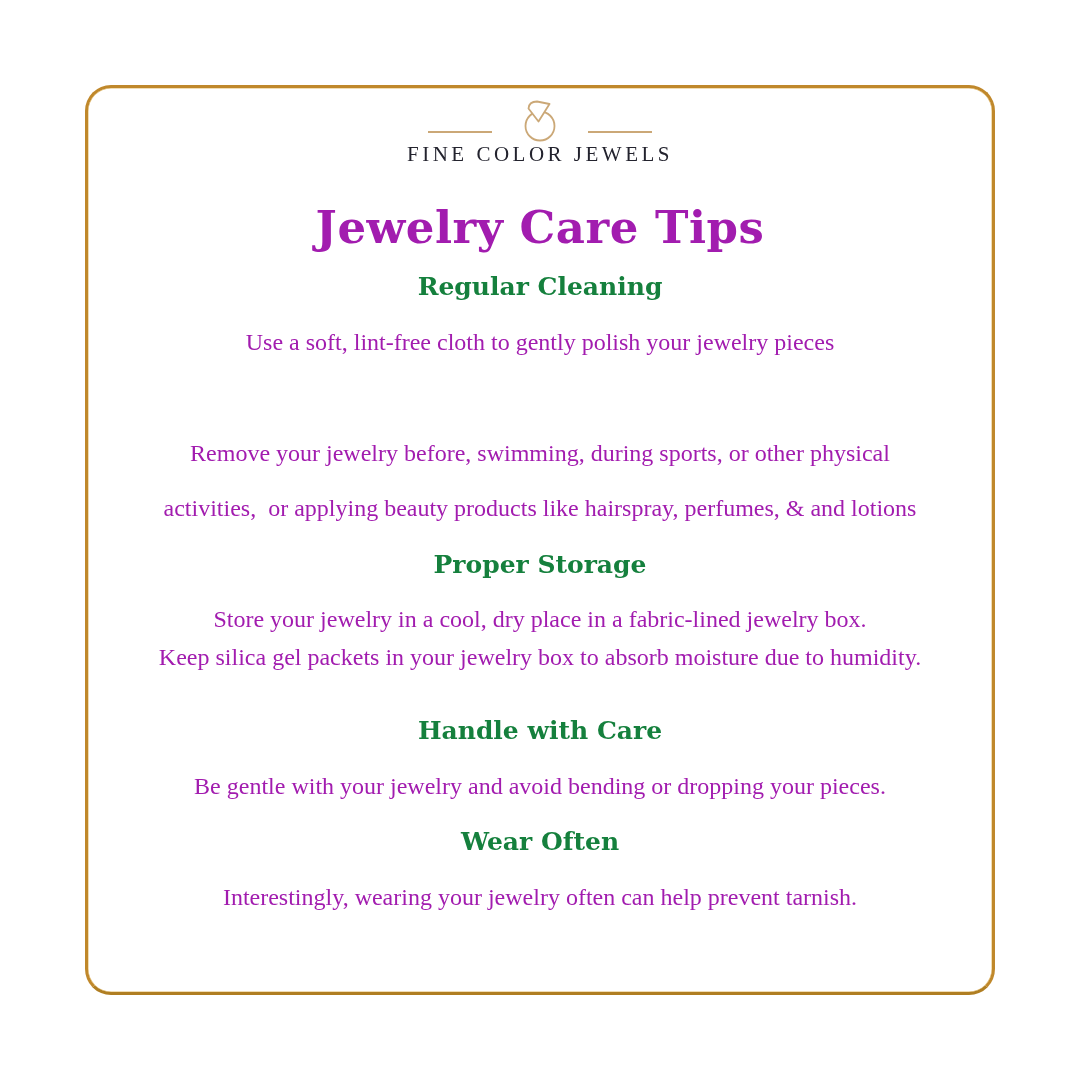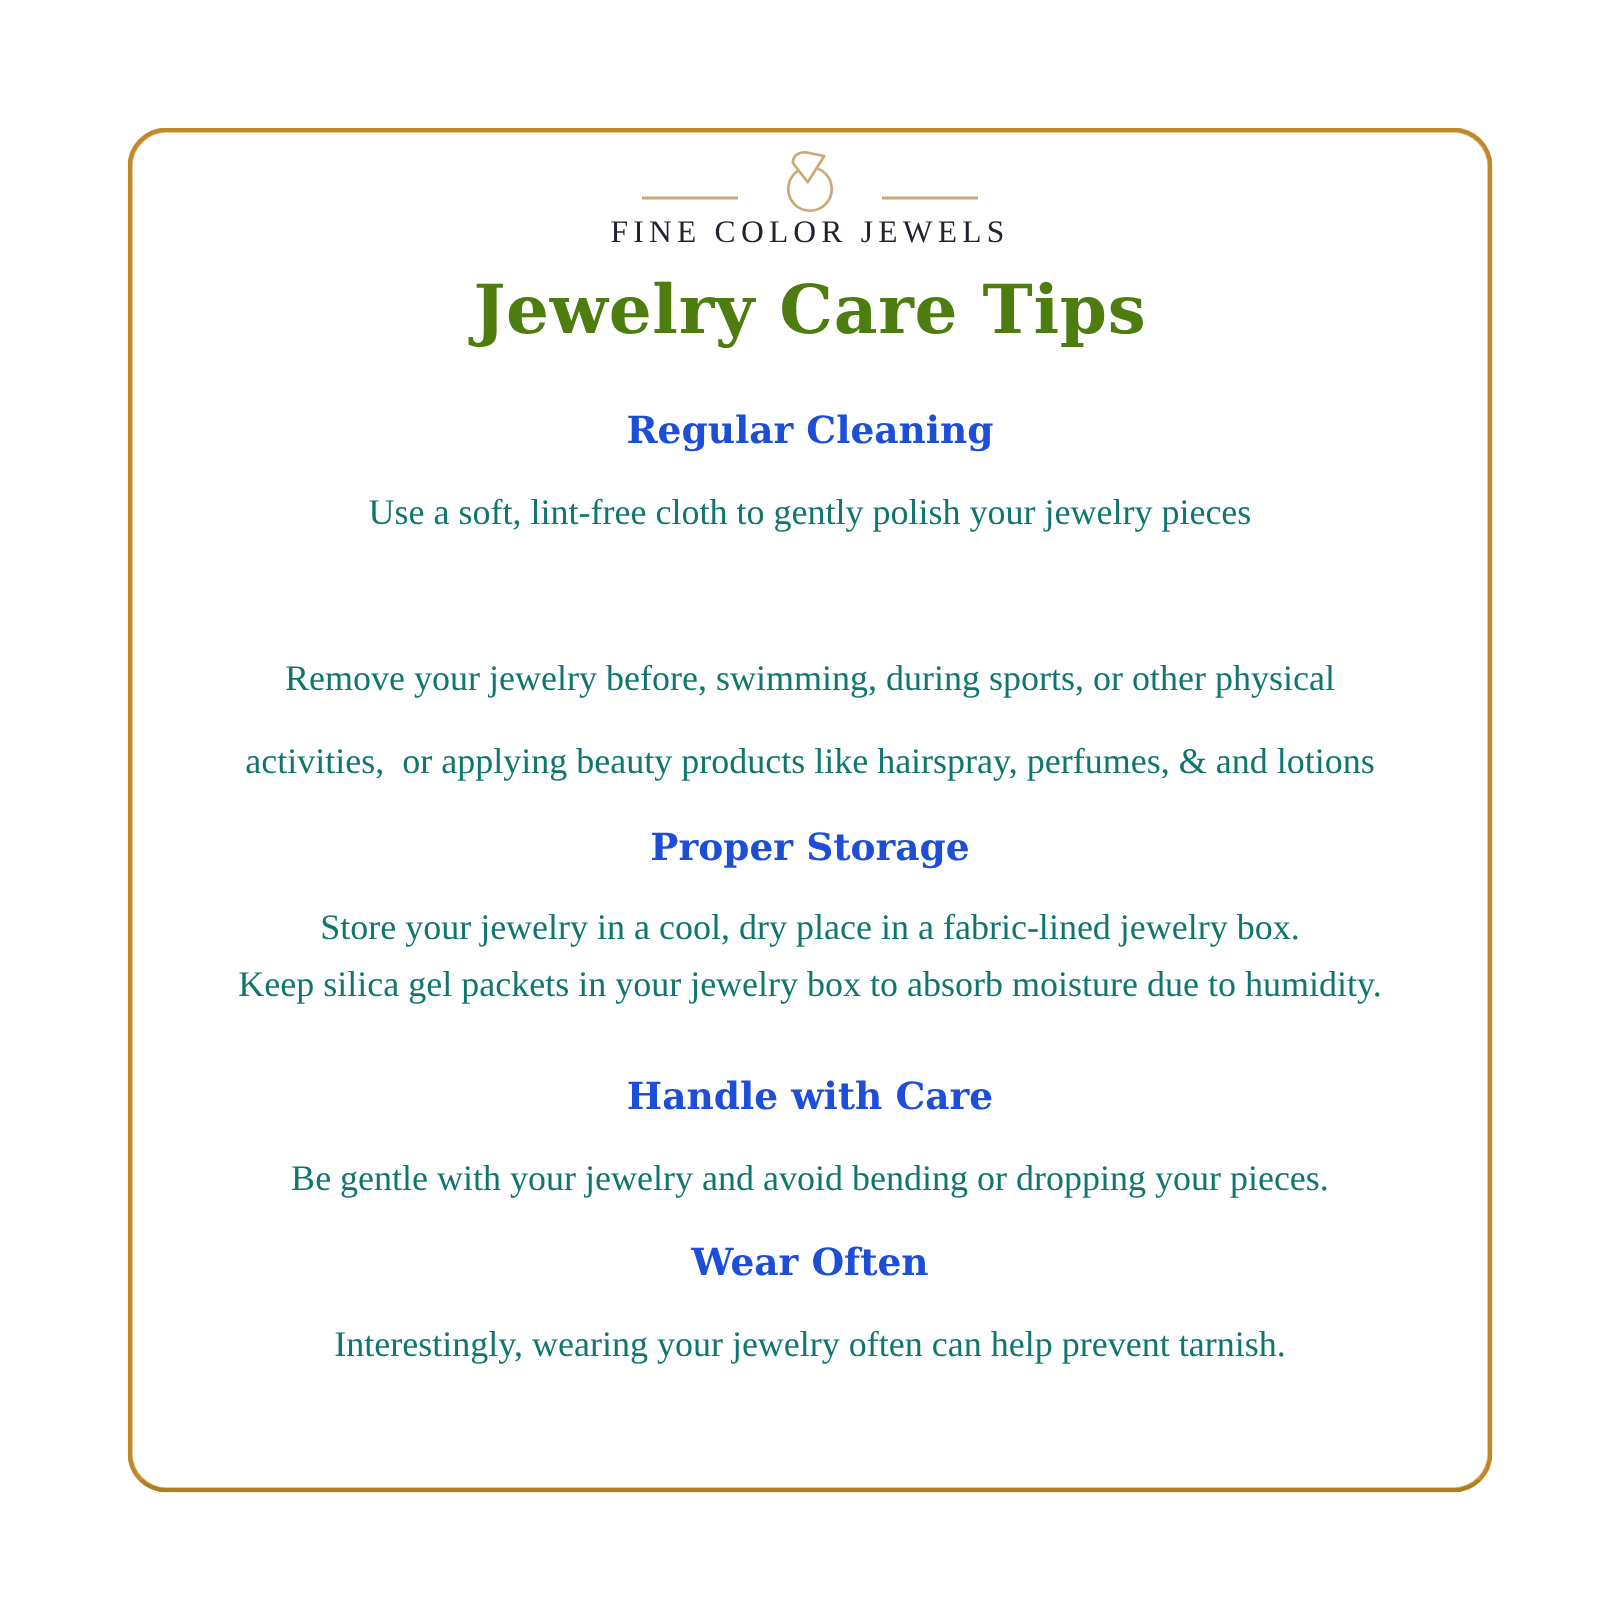--- a/index.html
+++ b/index.html
@@ -43,37 +43,37 @@
   }
   .brand-text {
     top: 142px;
     font-size: 21px;
     letter-spacing: 3.5px;
     color: #23232E;
     font-weight: 500;
   }
 
   .title {
-    top: 180px;
+    top: 201px;
     font-family: "DejaVu Serif", serif;
     font-size: 45px;
     font-weight: bold;
-    color: #4d7c0f;
+    color: #a21caf;
     letter-spacing: 0.5px;
   }
 
   .heading {
     font-family: "DejaVu Serif", serif;
     font-size: 25px;
     font-weight: bold;
-    color: #1d4ed8;
+    color: #15803d;
   }
   .body-line {
     font-size: 24px;
-    color: #0f766e;
+    color: #a21caf;
   }
 
   
   .y-h1 { top: 272px; }
   .y-b1 { top: 329px; }
   .y-h2 { top: 383px; }
   .y-b2a { top: 440px; }
   .y-b2b { top: 495px; }
   .y-h3 { top: 550px; }
   .y-b3a { top: 606px; }

